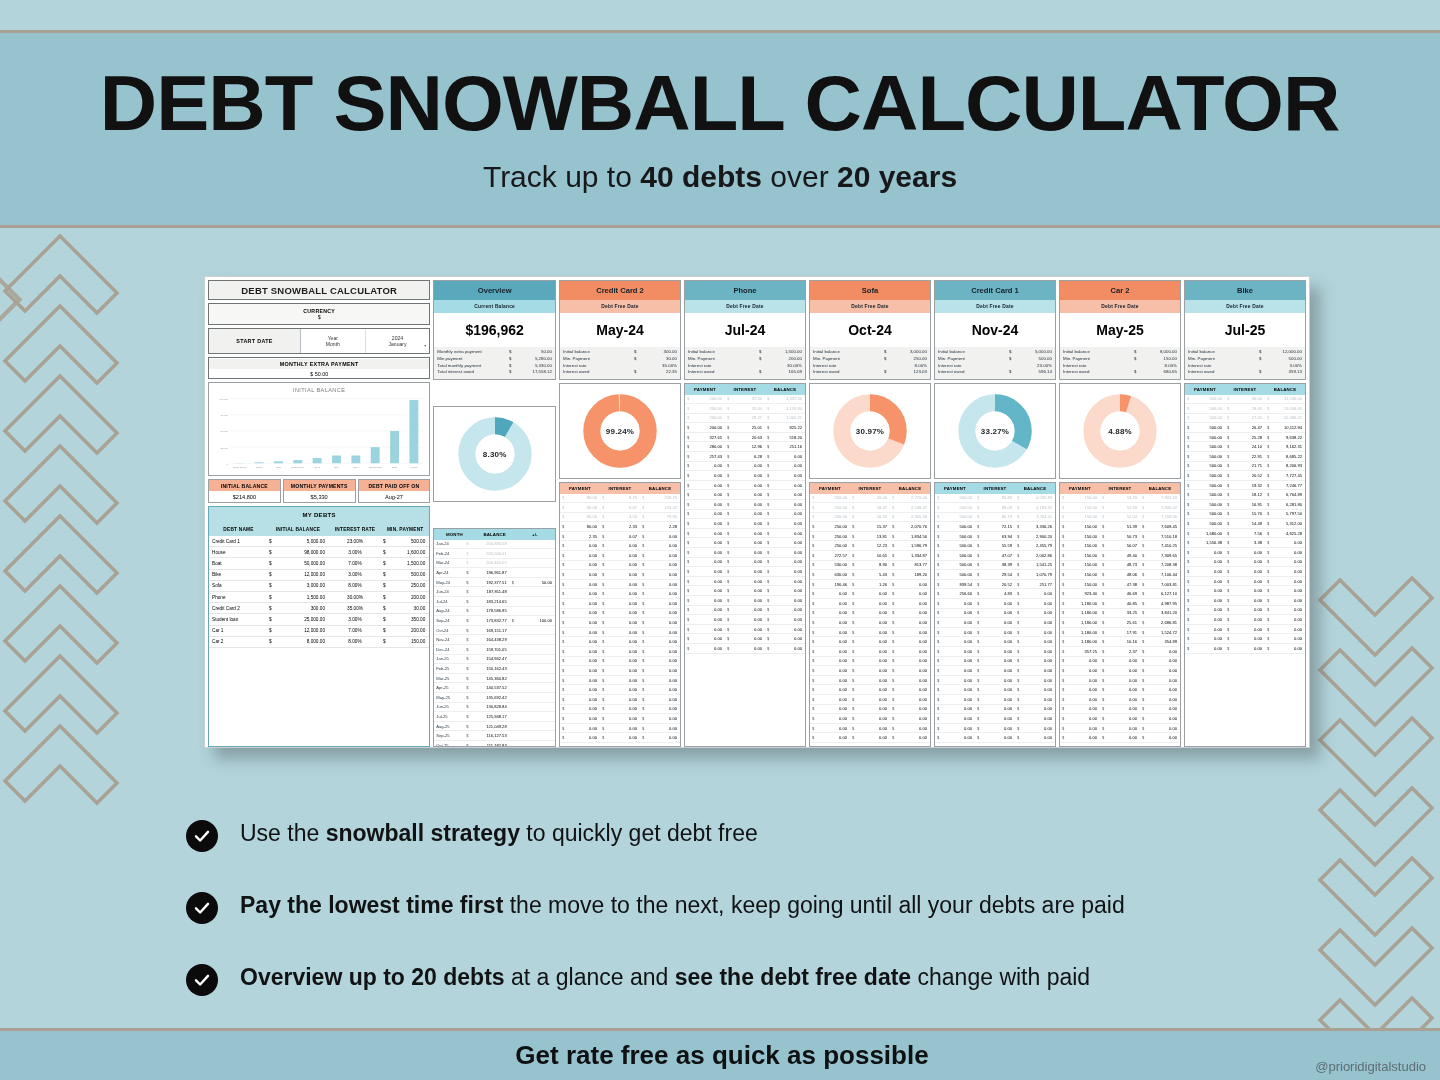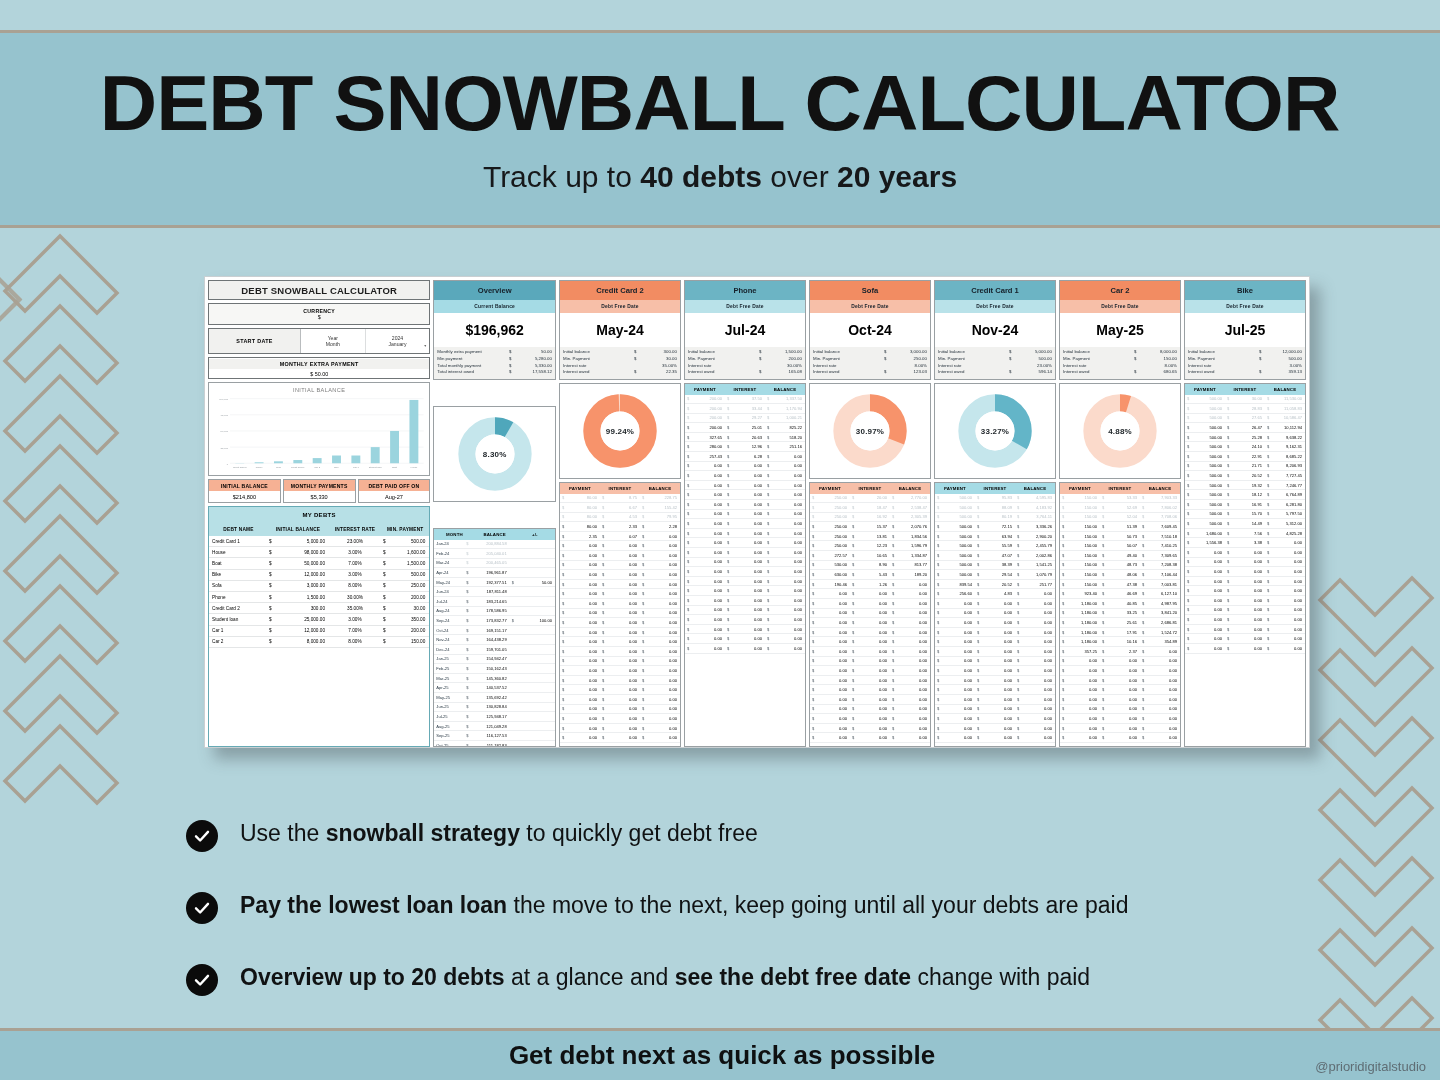--- a/index.html
+++ b/index.html
@@ -3321,31 +3321,31 @@
       <span>Use the </span><b>snowball strategy</b><span> to quickly get debt free</span>
     </div>
   </div>
   <div class="bullet">
     <div class="tick">
       <svg width="18" height="18" viewBox="0 0 24 24">
           <path d="M4 12.5 L9.5 18 L20 6.5" fill="none" stroke="#fff" stroke-width="3.2" stroke-linecap="round" stroke-linejoin="round"></path>
         </svg>
     </div>
     <div class="btxt">
-      <span></span><b>Pay the lowest loan loan</b><span> the move to the next, keep going until all your debts are paid</span>
+      <span></span><b>Pay the lowest time first</b><span> the move to the next, keep going until all your debts are paid</span>
     </div>
   </div>
   <div class="bullet">
     <div class="tick">
       <svg width="18" height="18" viewBox="0 0 24 24">
           <path d="M4 12.5 L9.5 18 L20 6.5" fill="none" stroke="#fff" stroke-width="3.2" stroke-linecap="round" stroke-linejoin="round"></path>
         </svg>
     </div>
     <div class="btxt">
       <span></span><b>Overview up to 20 debts</b><span> at a glance and </span><b>see the debt free date</b><span> change with paid</span>
     </div>
   </div>
 </div>
 
 <div class="footer">
-  <div class="ftxt">Get debt next as quick as possible</div>
+  <div class="ftxt">Get rate free as quick as possible</div>
 </div>
 <div class="watermark">@prioridigitalstudio</div>
 
 </body></html>

